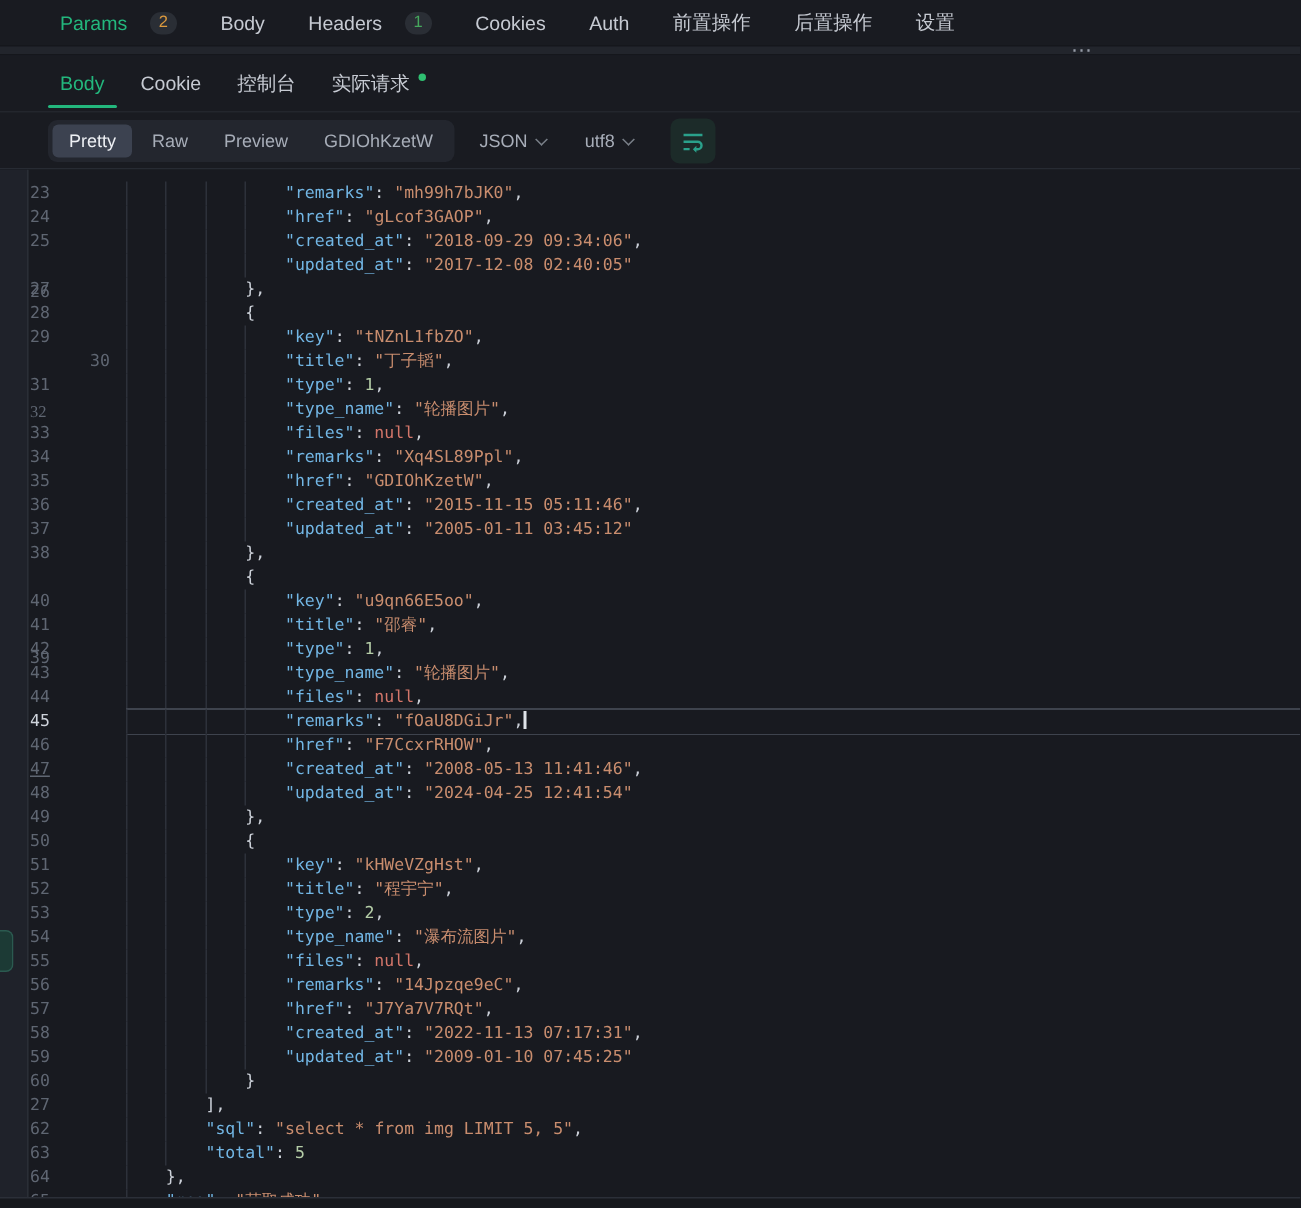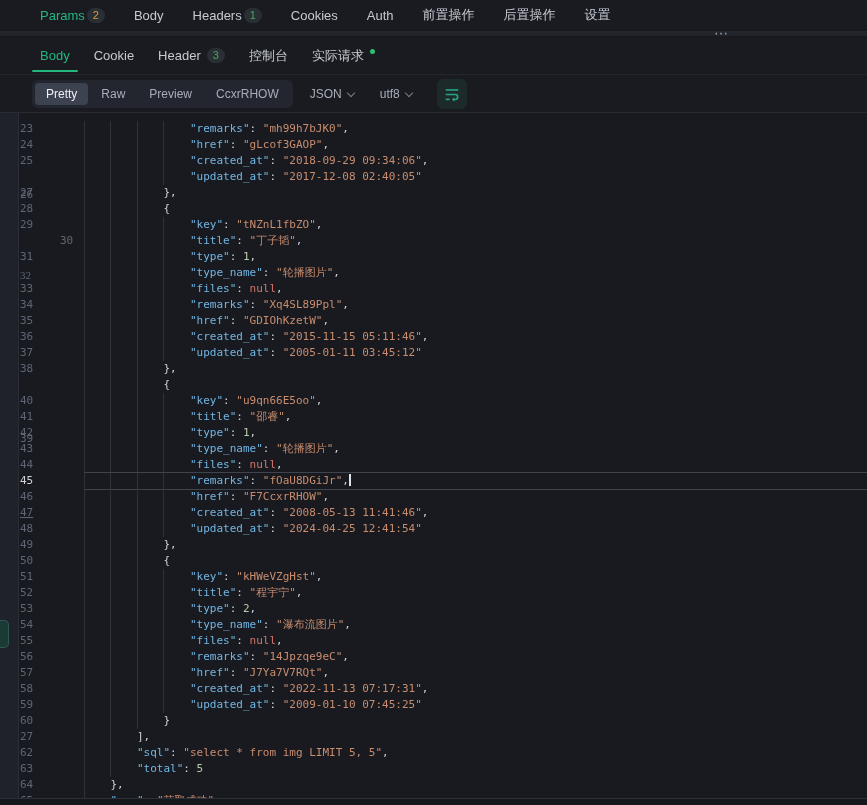--- a/index.html
+++ b/index.html
@@ -9,21 +9,21 @@
     --lineno:#5f6672; --lineno-active:#ced3db; --guide:#2d313a; --active-border:#3e434d;
   }
   *{box-sizing:border-box}
   html,body{margin:0;padding:0}
   body{width:867px;height:805px;position:relative;overflow:hidden;background:var(--bg);
        font-family:"Liberation Sans",sans-serif;-webkit-font-smoothing:antialiased}
 
   
   .tabbar1{position:absolute;top:0;left:0;right:0;height:30px;display:flex;align-items:center;
            gap:29px;padding-left:40px}
-  .tab1{font-size:13px;color:var(--text);display:flex;align-items:flex-start;gap:2px;cursor:default;white-space:nowrap}
+  .tab1{font-size:13px;color:var(--text);display:flex;align-items:flex-start;gap:15px;cursor:default;white-space:nowrap}
   .tab1.active{color:var(--green)}
   .badge{background:#2a2e35;border-radius:9px;padding:1px 6px;font-size:11px;line-height:13px}
   .badge.orange{color:#dc9a3e}
   .badge.green{color:#46a85d}
 
   
   .splitter{position:absolute;top:30px;left:0;right:0;height:7px;background:#22252c;
             border-top:1px solid #15171c;border-bottom:1px solid #15171c}
   .splitter .dots{position:absolute;left:714px;top:50%;transform:translateY(-58%);
                   color:#959ba6;font-size:14px;letter-spacing:1px;line-height:7px}
@@ -110,38 +110,34 @@
 </div>
 
 <div class="tabbar2" id="tabbar2">
     <div class="tab2 active">
       <span>Body</span>
     </div>
     <div class="tab2">
       <span>Cookie</span>
     </div>
     <div class="tab2">
-      <span>Header</span>
-      <span class="badge green">3</span>
-    </div>
-    <div class="tab2">
       <span>控制台</span>
     </div>
     <div class="tab2">
       <span>实际请求</span>
       <span class="livedot"></span>
     </div>
   </div>
 
 <div class="toolbar">
   <div class="segwrap" id="segwrap">
       <div class="seg active">Pretty</div>
       <div class="seg">Raw</div>
       <div class="seg">Preview</div>
-      <div class="seg">CcxrRHOW</div>
+      <div class="seg">GDIOhKzetW</div>
     </div>
   <div class="dd">
     <span>JSON</span>
     <span class="chev"></span>
   </div>
   <div class="dd">
     <span>utf8</span>
     <span class="chev"></span>
   </div>
   <div class="wrap-btn">

